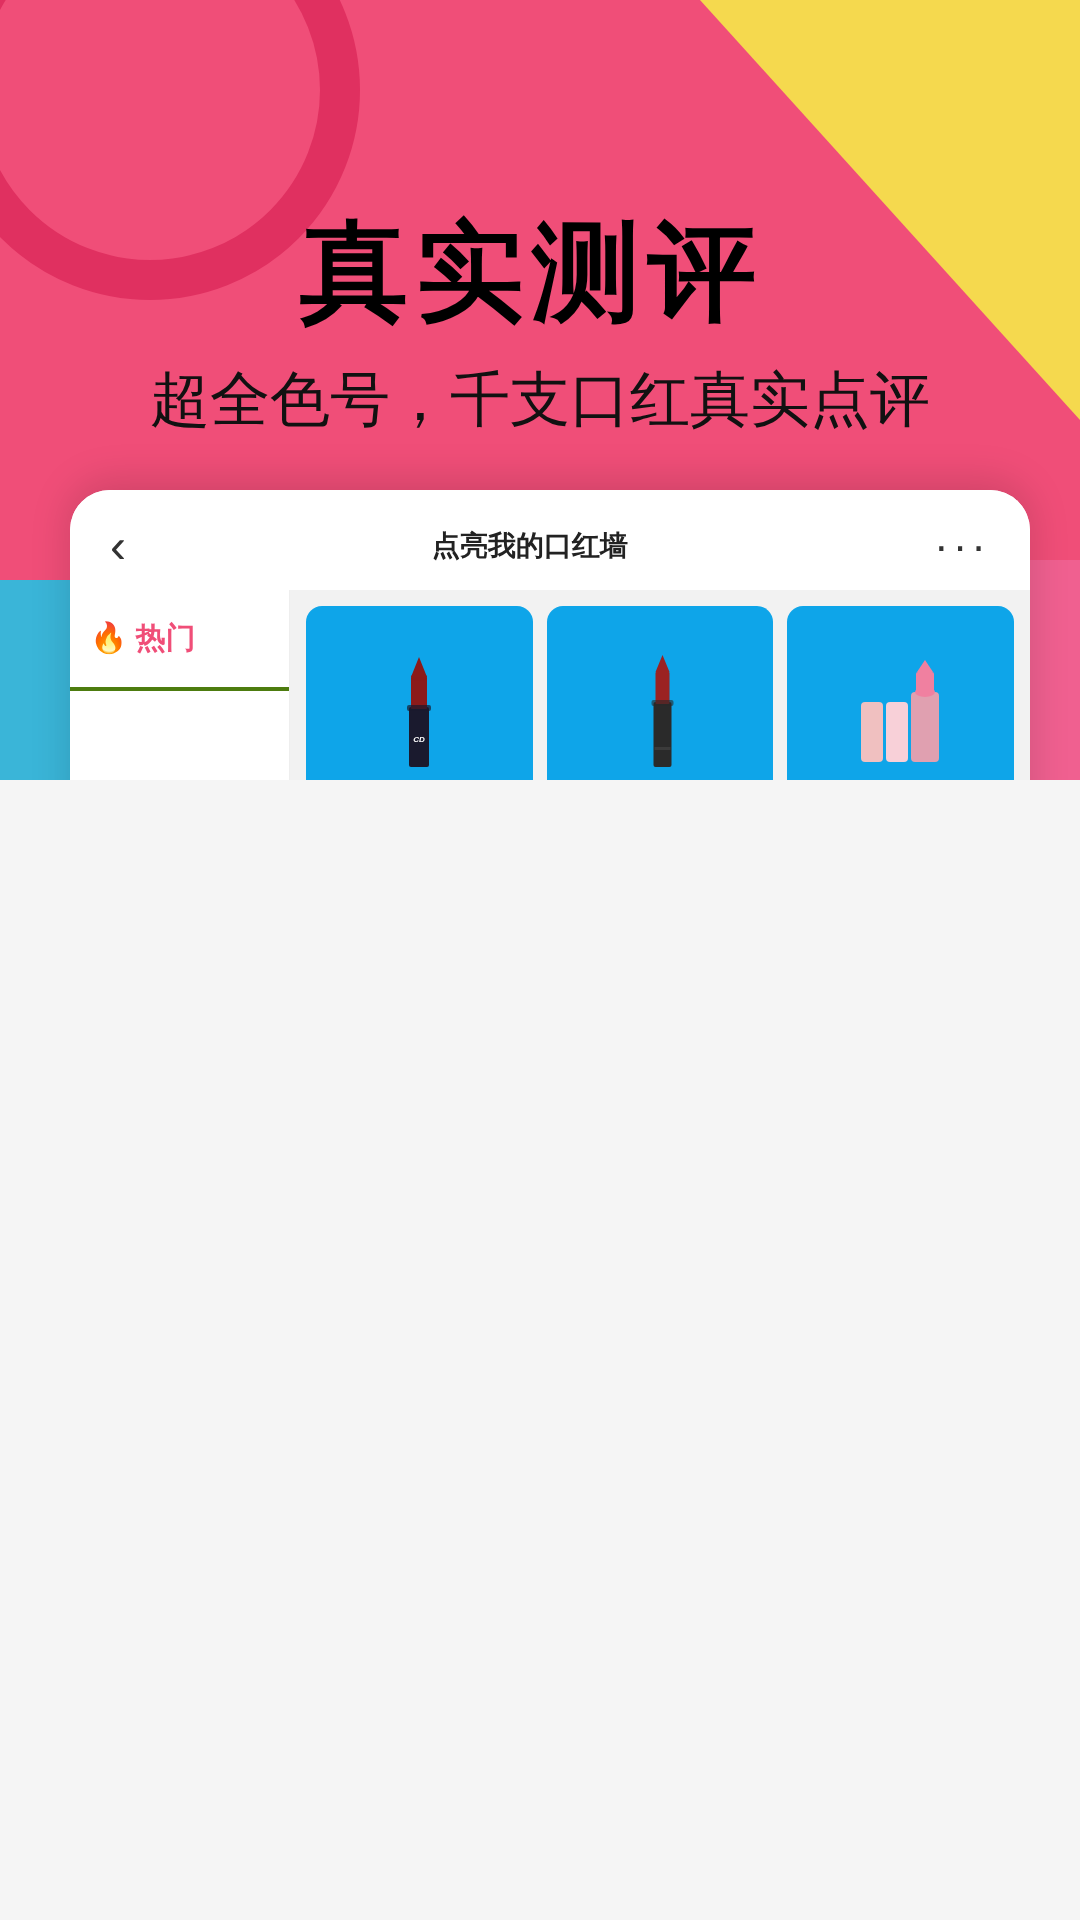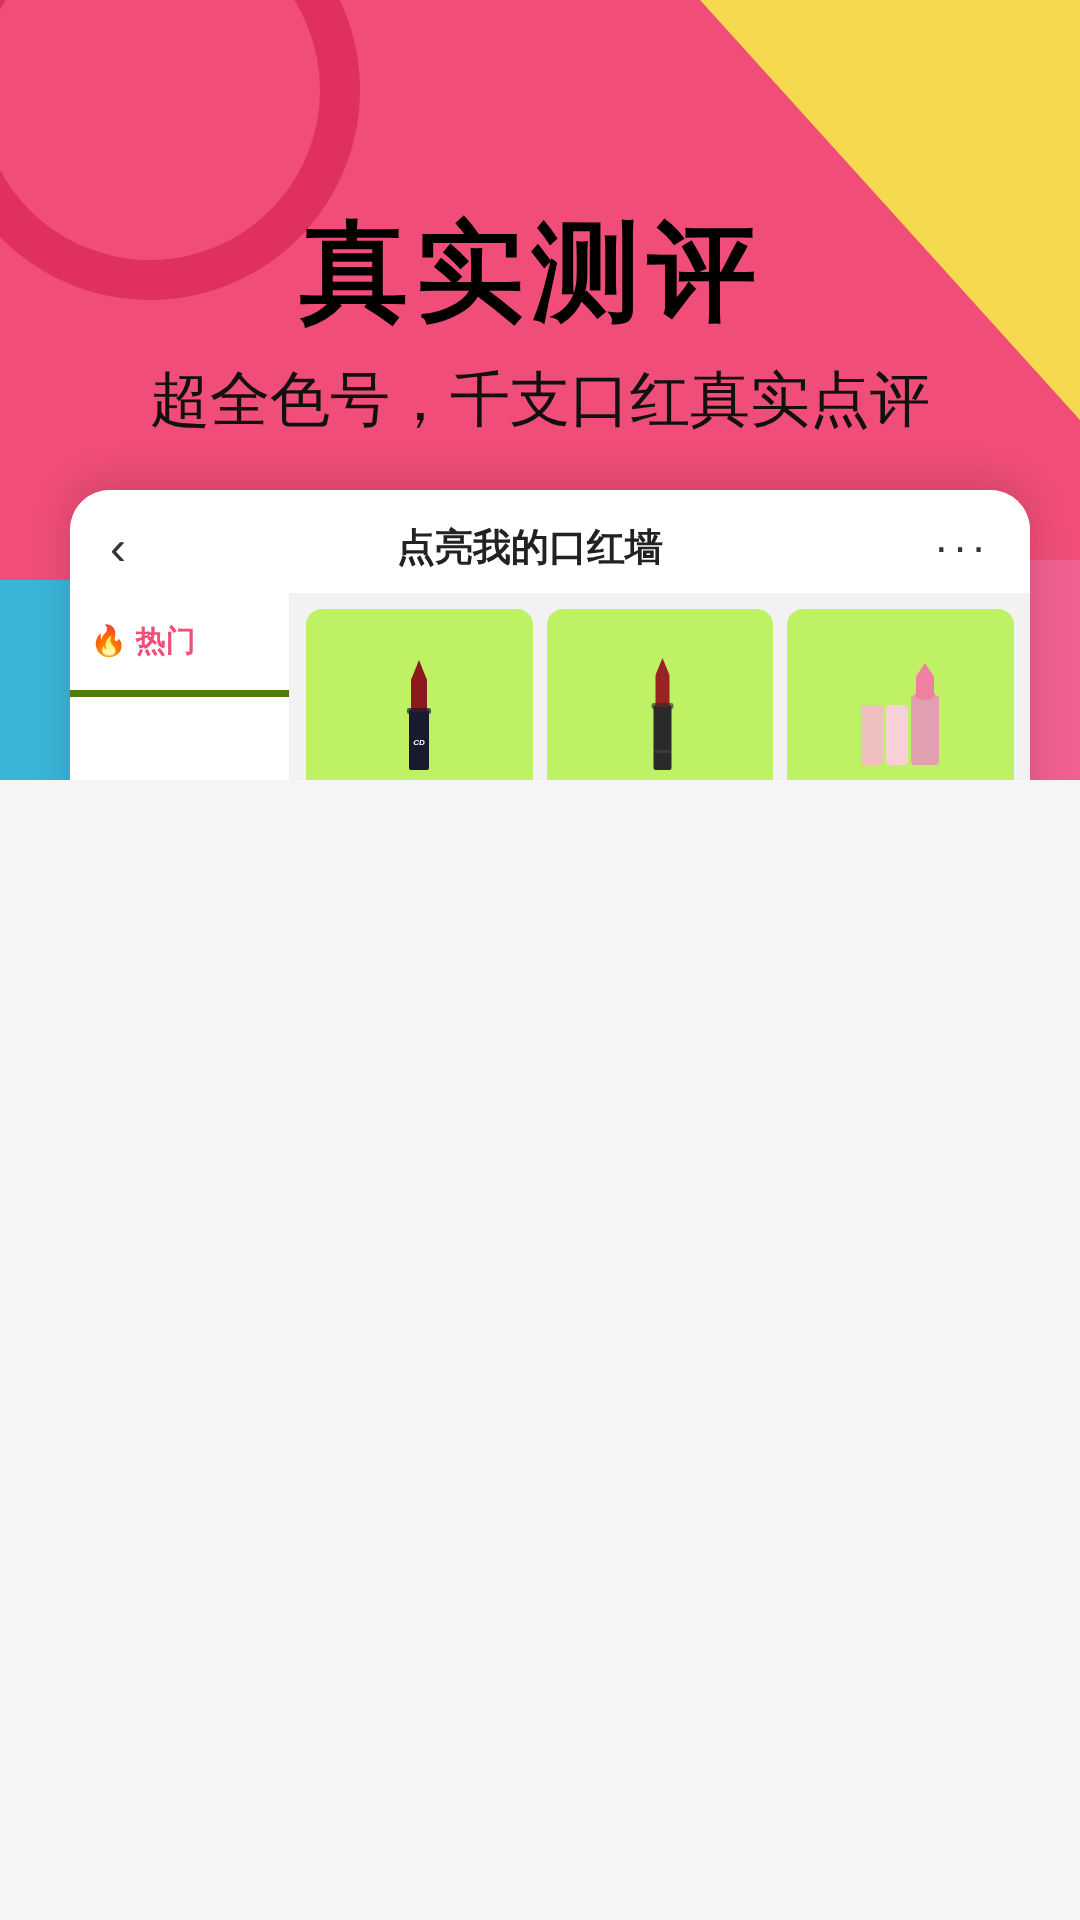--- a/index.html
+++ b/index.html
@@ -110,21 +110,21 @@
     }
 
     .app-header-back {
       font-size: 48px;
       color: #333;
       cursor: pointer;
       line-height: 1;
     }
 
     .app-header-title {
-      font-size: 38px;
+      font-size: 28px;
       font-weight: 600;
       color: #222;
     }
 
     .app-header-more {
       font-size: 44px;
       color: #333;
       letter-spacing: 4px;
       line-height: 0.6;
     }
@@ -143,21 +143,21 @@
       overflow-y: auto;
       flex-shrink: 0;
       border-right: 1px solid #eee;
     }
 
     .sidebar-item {
       padding: 28px 20px;
       font-size: 30px;
       color: #333;
       cursor: pointer;
-      border-bottom: 7px solid #4d7c0f;
+      border-bottom: 4px solid #4d7c0f;
       white-space: nowrap;
       overflow: hidden;
       text-overflow: ellipsis;
     }
 
     .sidebar-item.active {
       color: #f04e78;
       font-weight: 600;
     }
 
@@ -170,21 +170,21 @@
     }
 
     .product-row {
       display: flex;
       gap: 14px;
       margin-bottom: 14px;
     }
 
     .product-card {
       flex: 1;
-      background: #bef264;
+      background: #0ea5e9;
       border-radius: 16px;
       padding: 16px 14px 14px;
       display: flex;
       flex-direction: column;
       align-items: flex-start;
       font-style: italic;
     }
 
     .product-image-area {
       width: 100%;

